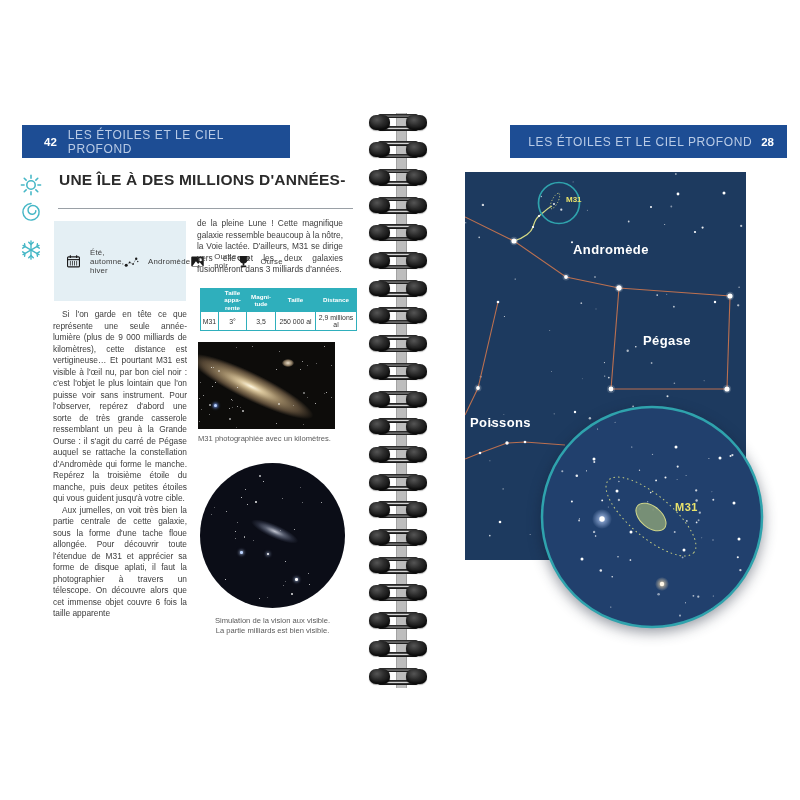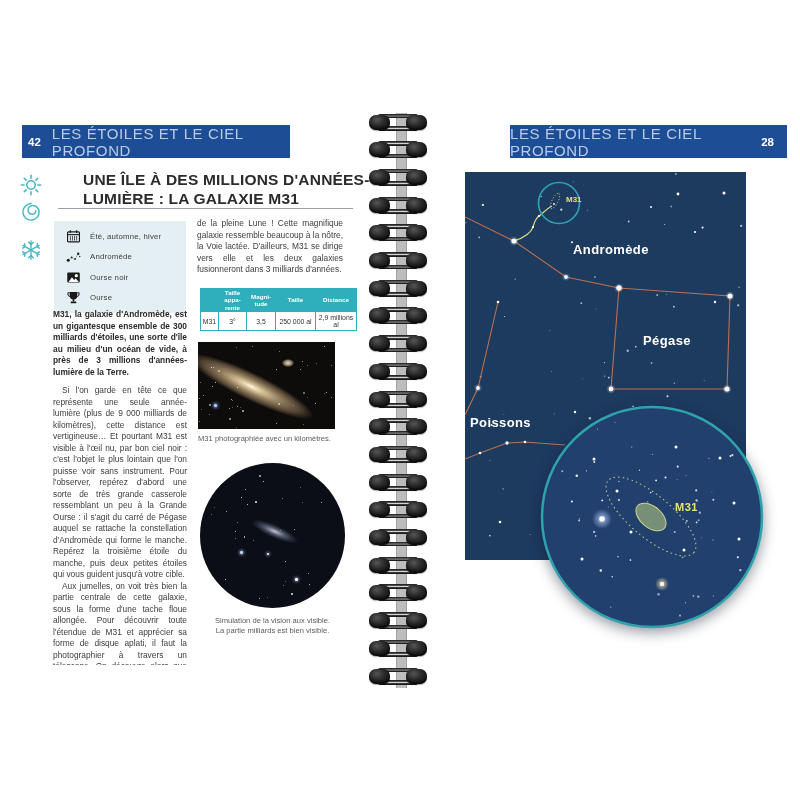--- a/index.html
+++ b/index.html
@@ -1,31 +1,31 @@
 <!DOCTYPE html>
 <html lang="fr"><head>
 <meta charset="utf-8">
 <style>
   html,body{margin:0;padding:0;}
   body{width:800px;height:800px;background:#ffffff;font-family:"Liberation Sans",sans-serif;position:relative;overflow:hidden;}
 
   
   .hbar{position:absolute;top:125px;height:33px;background:#1d4d94;display:flex;align-items:center;}
   .hbar .pnum{color:#ffffff;font-weight:bold;font-size:11.5px;}
-  .hbar .htitle{color:#b9cbe6;font-size:15px;letter-spacing:0.6px;}
-  #hbar-left{left:22px;width:268px;padding-left:6px;box-sizing:border-box;gap:11px;}
+  .hbar .htitle{color:#b9cbe6;font-size:12px;letter-spacing:0.6px;}
+  #hbar-left{left:22px;width:268px;padding-left:22px;box-sizing:border-box;gap:11px;}
   #hbar-right{left:510px;width:277px;justify-content:flex-end;padding-right:13px;box-sizing:border-box;gap:9px;}
 
   
   .season-icon{position:absolute;left:20px;width:22px;height:22px;}
   .season-icon svg{width:100%;height:100%;}
-  #article-title{position:absolute;left:59px;top:170px;width:300px;font-size:15.5px;font-weight:bold;color:#2b2b2b;line-height:19px;letter-spacing:0.2px;margin-left:24px;}
+  #article-title{position:absolute;left:59px;top:170px;width:300px;font-size:15.5px;font-weight:bold;color:#2b2b2b;line-height:19px;letter-spacing:0.2px;}
   #title-rule{position:absolute;left:58px;top:208px;width:295px;height:1px;background:#9aa0a6;}
 
-  #info-box{position:absolute;left:54px;top:221px;width:132px;height:92px;background:#e4eff4;display:flex;flex-direction:column;justify-content:space-evenly;padding:3px 0 3px 12px;box-sizing:border-box;}
+  #info-box{position:absolute;left:54px;top:221px;width:132px;height:80px;background:#e4eff4;display:flex;justify-content:space-evenly;padding:3px 0 3px 12px;box-sizing:border-box;}
   .info-row{display:flex;align-items:center;gap:9px;}
   .info-row svg{width:15px;height:15px;flex:0 0 15px;}
   .info-label{font-size:7.8px;color:#3c3c3c;letter-spacing:0.2px;}
 
   .bodytext{font-size:8.35px;line-height:11.5px;text-align:justify;color:#3d3d3d;}
   #col1{position:absolute;left:53px;top:309px;width:134px;height:356px;overflow:hidden;}
   #col1 .lead{font-weight:bold;color:#2a2a2a;margin:0 0 7px 0;}
   #col1 p.ind, #col2-para{margin:0;text-indent:9px;}
   #col2-para{position:absolute;left:197px;top:218px;width:146px;text-indent:0;}
 
@@ -101,21 +101,20 @@
       <path d="M9.5 20.5 L12 18 L14.5 20.5"></path>
     <path d="M2.9 10 L5.5 8.3 L5 5.2"></path>
       <path d="M21.1 14 L18.5 15.7 L19 18.8"></path>
     <path d="M2.9 14 L5.5 15.7 L5 18.8"></path>
       <path d="M21.1 10 L18.5 8.3 L19 5.2"></path>
   </svg>
 </div>
 
 <div id="article-title">
   <span>UNE ÎLE À DES MILLIONS D'ANNÉES-</span><br>
-  <span>LUMIÈRE : LA GALAXIE M31</span>
 </div>
 <div id="title-rule"></div>
 
 <div id="info-box">
   <div class="info-row">
     <svg viewBox="0 0 24 24" fill="none" stroke="#1a1a1a" stroke-width="1.8">
       <rect x="2.5" y="4.5" width="19" height="16" rx="1.5"></rect>
       <line x1="7" y1="2" x2="7" y2="6.5"></line>
         <line x1="17" y1="2" x2="17" y2="6.5"></line>
       <line x1="2.5" y1="9" x2="21.5" y2="9"></line>
@@ -152,21 +151,20 @@
       <path d="M6 3 h12 v6 a6 6 0 0 1 -12 0 Z"></path>
       <path d="M6 4.5 H3 v2 a4 4 0 0 0 3.6 4 M18 4.5 h3 v2 a4 4 0 0 1 -3.6 4" fill="none" stroke="#1a1a1a" stroke-width="1.6"></path>
       <rect x="10.7" y="14.5" width="2.6" height="4"></rect>
       <rect x="7.5" y="18.5" width="9" height="2.5" rx="0.8"></rect>
     </svg>
     <span class="info-label">Ourse</span>
   </div>
 </div>
 
 <div id="col1" class="bodytext">
-  <p class="lead">M31, la galaxie d'Andromède, est un gigantesque ensemble de 300 milliards d'étoiles, une sorte d'île au milieu d'un océan de vide, à près de 3 millions d'années-lumière de la Terre.</p>
   <p class="ind">Si l'on garde en tête ce que représente une seule année-lumière (plus de 9 000 milliards de kilomètres), cette distance est vertigineuse… Et pourtant M31 est visible à l'œil nu, par bon ciel noir : c'est l'objet le plus lointain que l'on puisse voir sans instrument. Pour l'observer, repérez d'abord une sorte de très grande casserole ressemblant un peu à la Grande Ourse : il s'agit du carré de Pégase auquel se rattache la constellation d'Andromède qui forme le manche. Repérez la troisième étoile du manche, puis deux petites étoiles qui vous guident jusqu'à votre cible.</p>
   <p class="ind">Aux jumelles, on voit très bien la partie centrale de cette galaxie, sous la forme d'une tache floue allongée. Pour découvrir toute l'étendue de M31 et apprécier sa forme de disque aplati, il faut la photographier à travers un télescope. On découvre alors que cet immense objet couvre 6 fois la taille apparente</p>
 </div>
 
 <p id="col2-para" class="bodytext">de la pleine Lune ! Cette magnifique galaxie ressemble beaucoup à la nôtre, la Voie lactée. D'ailleurs, M31 se dirige vers elle et les deux galaxies fusionneront dans 3 milliards d'années.</p>
 
 <table id="m31-table">
     <tbody>
       <tr class="hd">
         <th style="width:15px"></th>

